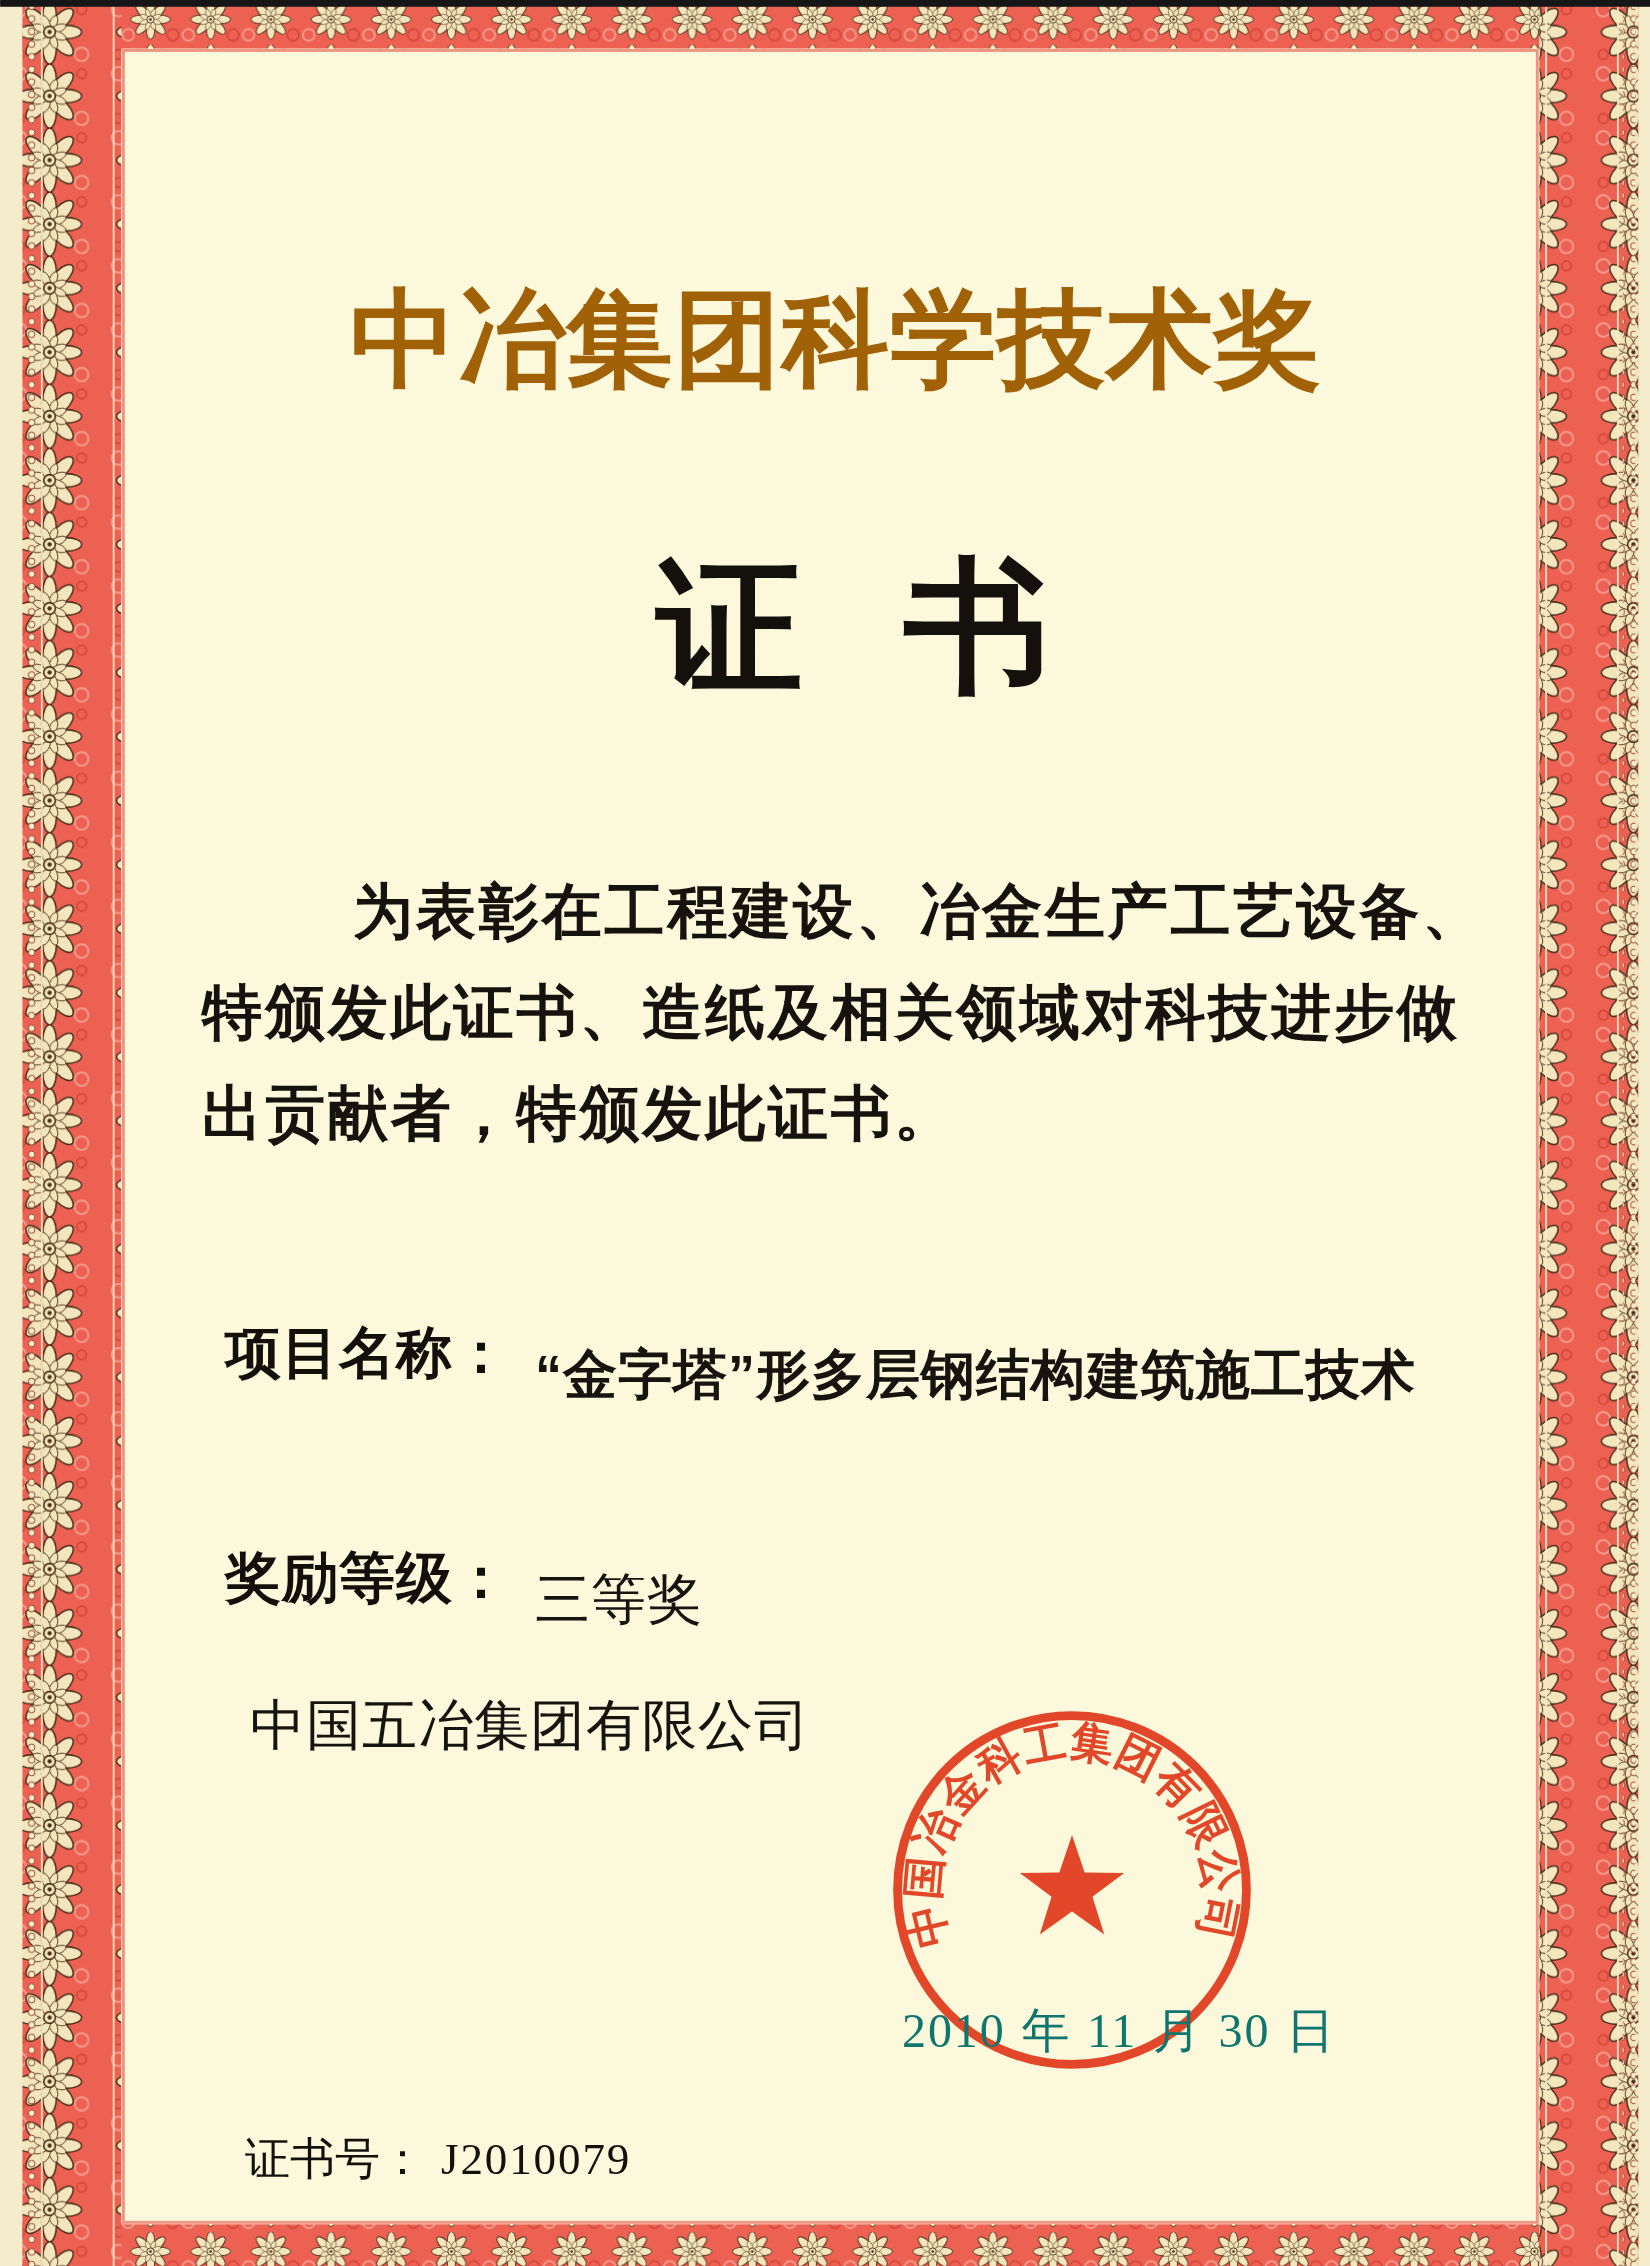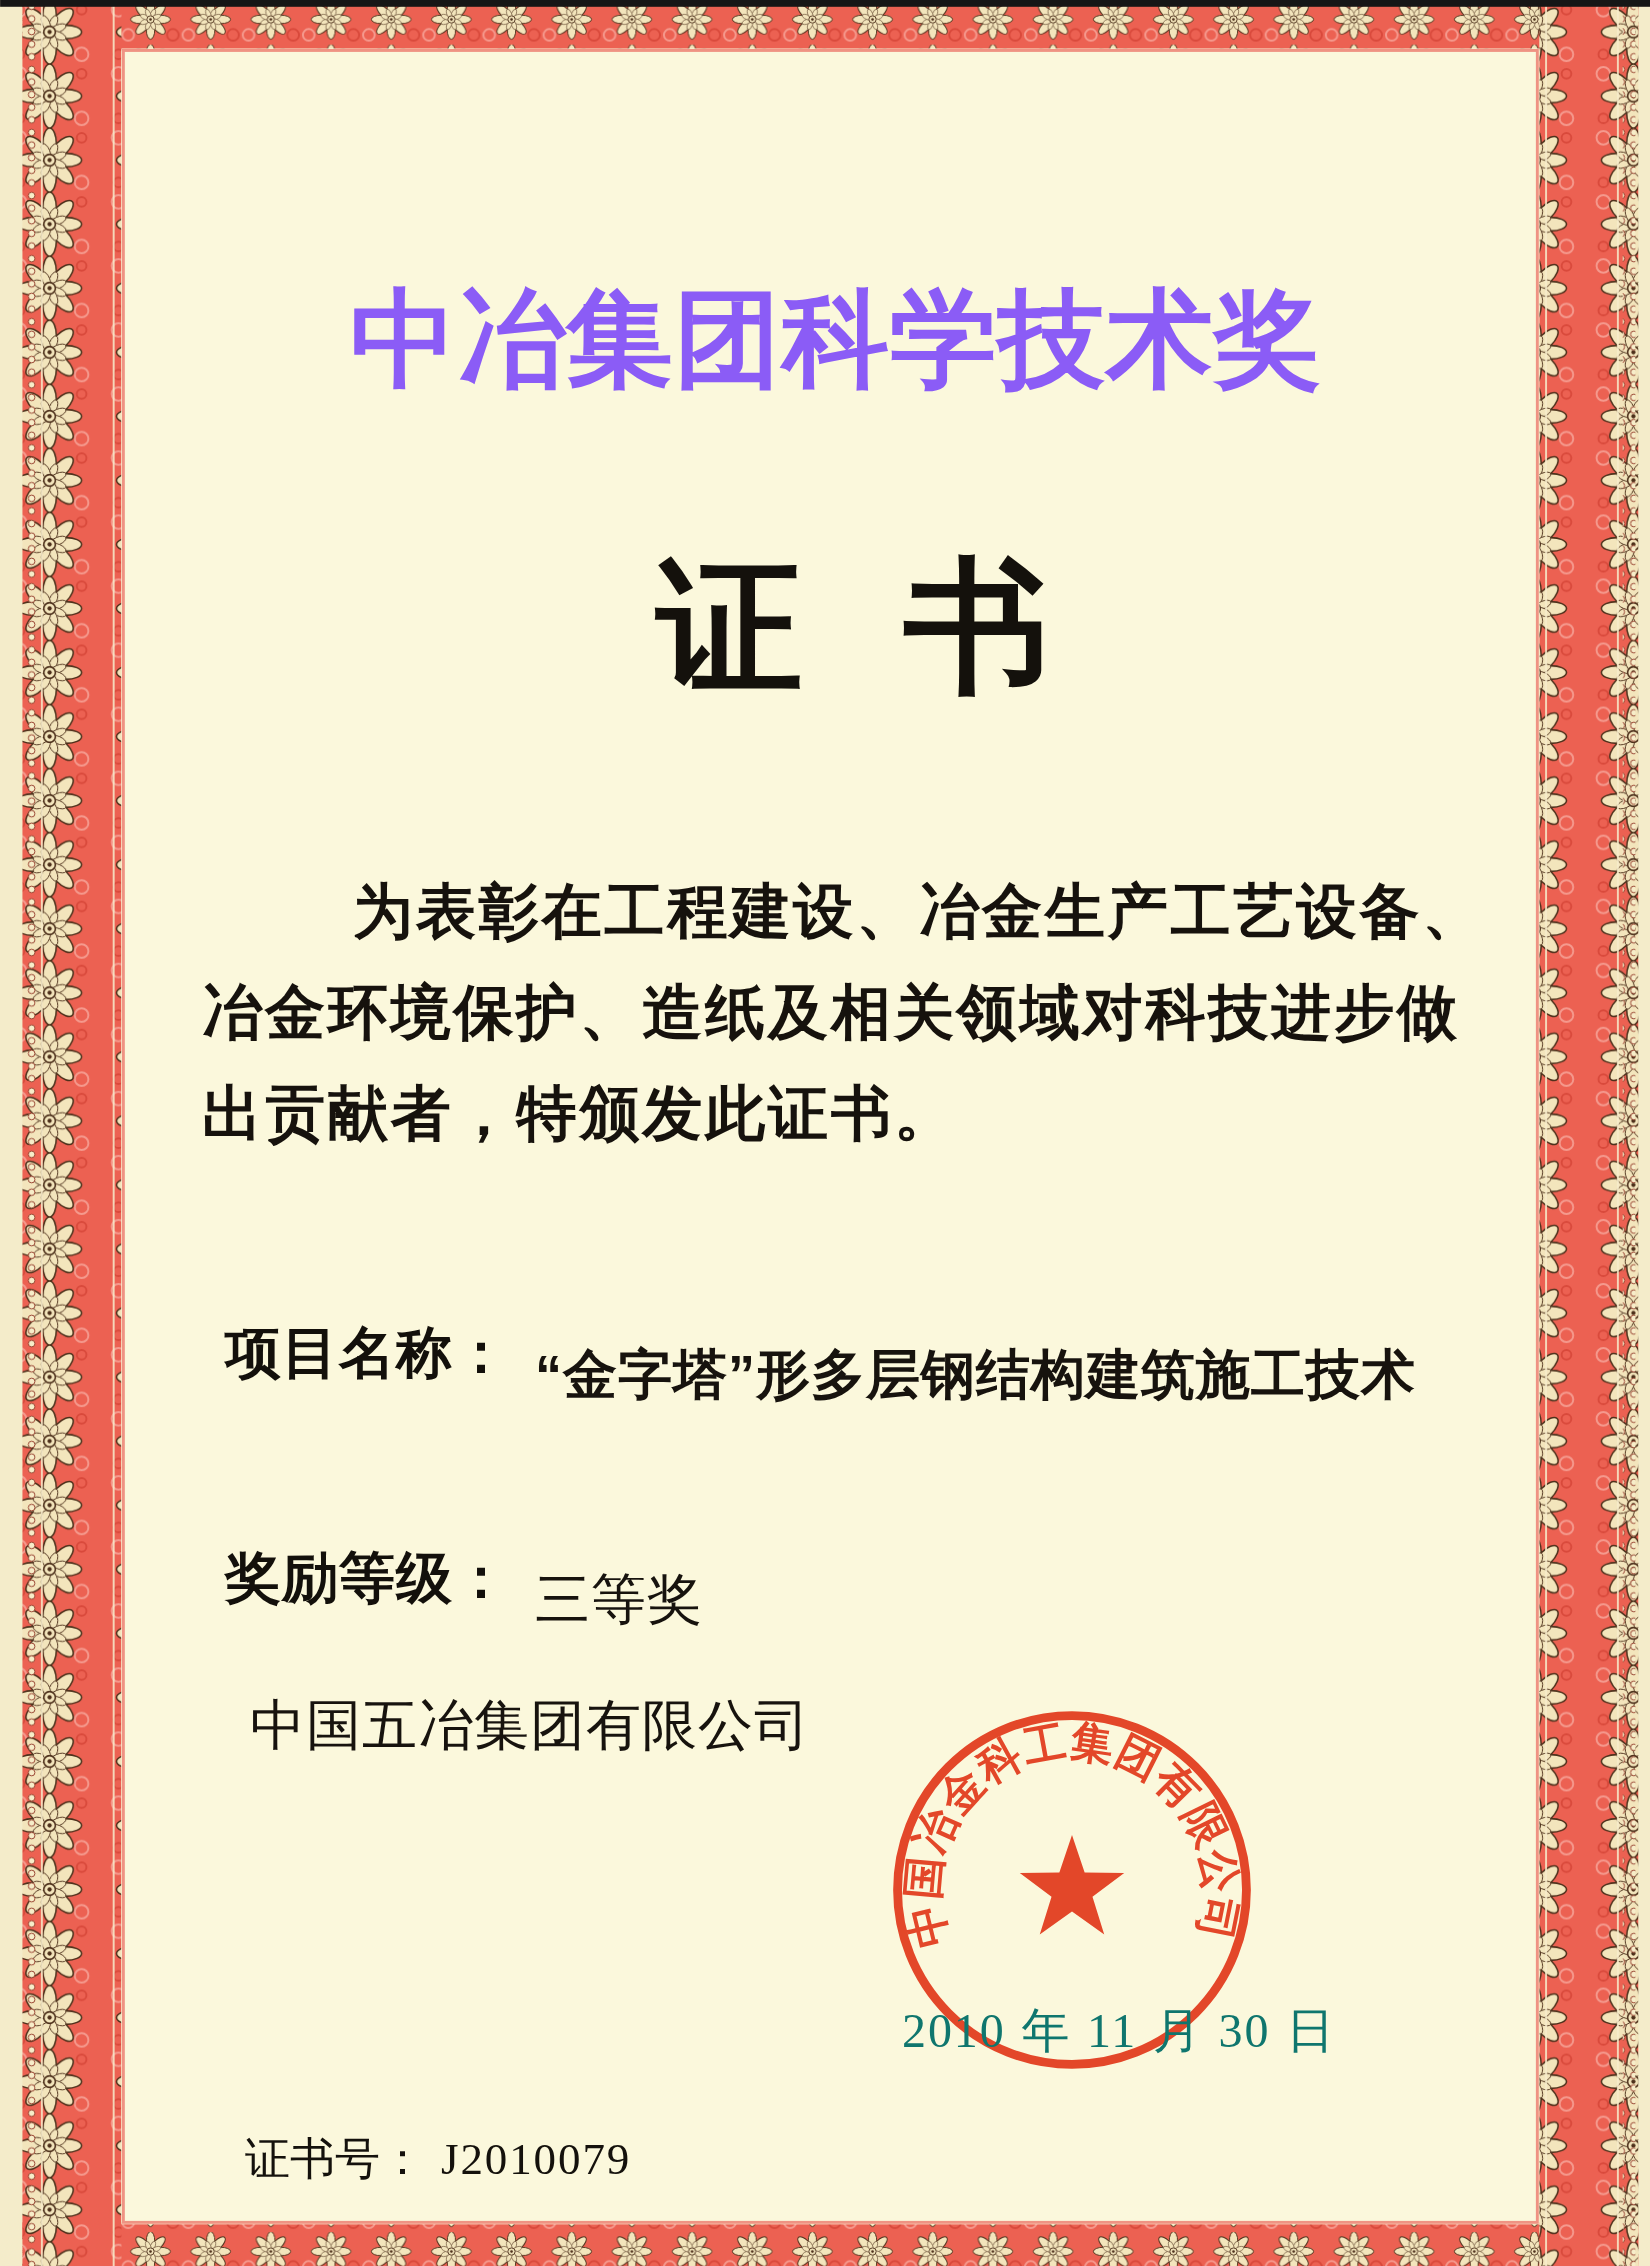--- a/index.html
+++ b/index.html
@@ -10,21 +10,21 @@
     color:#171310;
   }
   .frame{position:absolute;left:0;top:0;z-index:1;}
   .content{position:absolute;left:0;top:0;width:100%;height:100%;z-index:2;}
 
   .title{
     position:absolute;top:281px;left:121px;width:1430px;
     text-align:center;
     font-family:"Liberation Sans", sans-serif;
     font-weight:700;font-size:107px;line-height:1.1;
-    letter-spacing:1px;color:#8b5cf6;
+    letter-spacing:1px;color:#a16207;
   }
   .subtitle{
     position:absolute;top:543px;left:121px;width:1418px;
     display:flex;justify-content:center;gap:101px;
     font-family:"Liberation Sans", sans-serif;
     font-weight:700;font-size:146px;line-height:1.15;color:#14110c;
     transform:translateX(23px);
   }
   .body-par{
     position:absolute;top:862px;left:202px;width:1293px;
@@ -143,21 +143,21 @@
 
     <div class="title">中冶集团科学技术奖</div>
 
     <div class="subtitle">
       <span>证</span>
       <span>书</span>
     </div>
 
     <div class="body-par">
       <div class="body-line indent">为表彰在工程建设、冶金生产工艺设备、</div>
-      <div class="body-line">冶金环境保护、造纸及相关领域对科技进步做</div>
+      <div class="body-line">特颁发此证书、造纸及相关领域对科技进步做</div>
       <div class="body-line">出贡献者，特颁发此证书。</div>
     </div>
 
     <div class="field f0">
       <span class="field-label">项目名称：</span>
       <span class="field-value heavy">“金字塔”形多层钢结构建筑施工技术</span>
     </div>
 
     <div class="field f1">
       <span class="field-label">奖励等级：</span>

